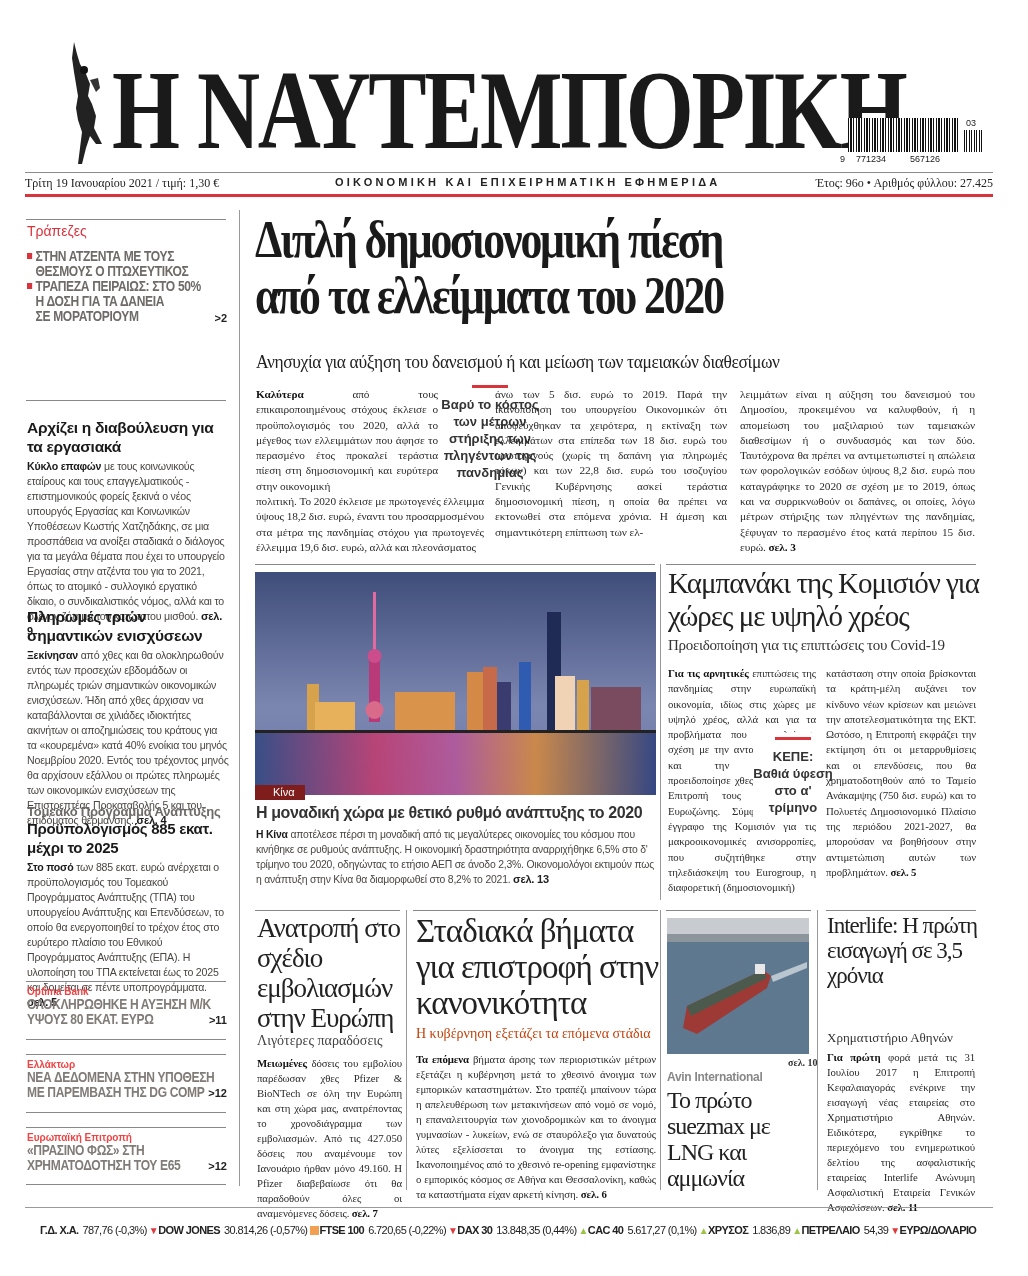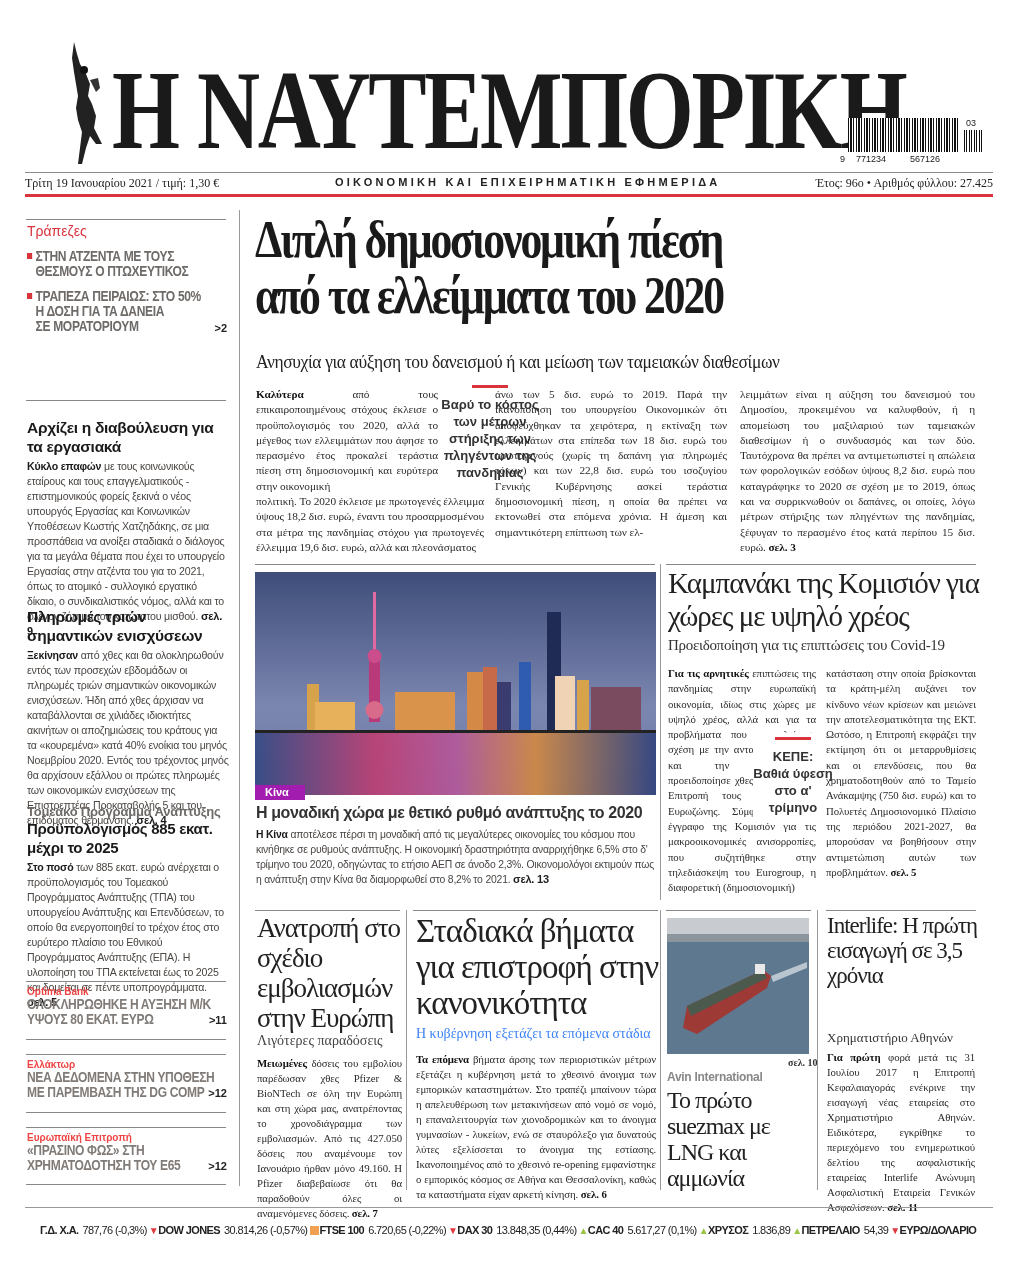--- a/index.html
+++ b/index.html
@@ -33,32 +33,32 @@
 #lead-headline{left:255px;top:212px;width:760px;font-family:"Liberation Serif",serif;font-size:52px;line-height:56px;letter-spacing:-2.5px;font-weight:bold;transform:scaleX(0.84);transform-origin:left;white-space:nowrap}
 #lead-sub{left:256px;top:351px;font-family:"Liberation Serif",serif;font-size:19px;color:#222;letter-spacing:-0.4px;white-space:nowrap;transform:scaleX(0.92);transform-origin:left}
 .body-serif{font-family:"Liberation Serif",serif;font-size:11.3px;line-height:15.3px;color:#2a2a2a;text-align:justify;letter-spacing:-0.1px}
 .body-serif b{color:#111}
 .pull{font-size:13px;line-height:17px;font-weight:bold;color:#333;text-align:center}
 .pull .bar{display:block;width:36px;height:3px;background:#d9333c;margin:0 auto 8px}
 .rule{position:absolute;height:1px;background:#888}
 .vrule{position:absolute;width:1px;background:#999}
 
 #china-photo{left:255px;top:572px;width:401px;height:223px;overflow:hidden}
-#china-tag{left:255px;top:785px;width:50px;height:15px;background:#a21caf;color:#fff;font-size:11px;font-weight:bold;padding-left:10px;line-height:15px}
+#china-tag{left:255px;top:785px;width:50px;height:15px;background:#7f1d1d;color:#fff;font-size:11px;font-weight:normal;padding-left:18px;line-height:15px}
 #china-headline{left:256px;top:804px;font-size:16px;font-weight:bold;color:#333;letter-spacing:-0.4px;white-space:nowrap}
 #china-body{left:256px;top:827px;width:400px;font-size:10.4px;line-height:15px;color:#4a4542;letter-spacing:-0.2px}
 
 #comm-headline{left:668px;top:567px;width:330px;font-family:Liberation Serif, serif;font-size:29px;line-height:33px;letter-spacing:-1px;color:#222}
 #comm-sub{left:668px;top:637px;font-family:"Liberation Serif",serif;font-size:15px;color:#333;letter-spacing:-0.3px;white-space:nowrap}
 
 .big-serif{font-family:"Liberation Serif",serif;color:#222;letter-spacing:-1px}
 #vacc-headline{left:257px;top:913px;width:150px;font-size:27px;line-height:30px}
 #vacc-sub{left:257px;top:1033px;font-family:"Liberation Serif",serif;font-size:14px;color:#444}
 #reopen-headline{left:416px;top:913px;width:250px;font-size:33px;line-height:36px}
-#reopen-sub{left:416px;top:1026px;font-family:"Liberation Serif",serif;font-size:14px;color:#3b82f6;white-space:nowrap}
+#reopen-sub{left:416px;top:1026px;font-family:"Liberation Serif",serif;font-size:14px;color:#c2410c;white-space:nowrap}
 #ship-photo{left:667px;top:918px;width:142px;height:136px;overflow:hidden}
 #ship-page{left:788px;top:1057px;font-family:"Liberation Serif",serif;font-size:10px;font-weight:bold;color:#333}
 #avin-kicker{left:667px;top:1070px;font-size:12px;color:#888;font-weight:bold;letter-spacing:-0.3px}
 #avin-headline{left:667px;top:1087px;width:150px;font-size:24px;line-height:26px}
 #interlife-headline{left:827px;top:913px;width:180px;font-size:23px;line-height:25px}
 #interlife-sub{left:827px;top:1030px;font-family:"Liberation Serif",serif;font-size:13px;color:#333}
 
 #ticker-rule{left:25px;top:1207px;width:968px;height:1px;background:#999}
 #ticker{left:40px;top:1224px;width:960px;display:flex;font-size:11px;font-weight:bold;color:#222;letter-spacing:-0.6px;white-space:nowrap}
 .tk span{font-weight:bold}
@@ -97,21 +97,21 @@
 
 <div class="abs" id="lcol-sep"></div>
 <div class="lrule" style="top:219px"></div>
 
 <div class="abs" style="left:27px;top:223px;width:200px">
   <div class="sect-red">Τράπεζες</div>
   <div style="margin-top:10px">
     <div class="bullet-head"><span class="sq"></span><span>ΣΤΗΝ ΑΤΖΕΝΤΑ ΜΕ ΤΟΥΣ</span></div>
     <div class="bullet-head" style="padding-left:10px">ΘΕΣΜΟΥΣ Ο ΠΤΩΧΕΥΤΙΚΟΣ</div>
   </div>
-  <div style="margin-top:10px;position:relative">
+  <div style="position:relative">
     <div class="bullet-head"><span class="sq"></span><span>ΤΡΑΠΕΖΑ ΠΕΙΡΑΙΩΣ: ΣΤΟ 50%</span></div>
     <div class="bullet-head" style="padding-left:10px">Η ΔΟΣΗ ΓΙΑ ΤΑ ΔΑΝΕΙΑ</div>
     <div class="bullet-head" style="padding-left:10px">ΣΕ ΜΟΡΑΤΟΡΙΟΥΜ</div>
     <span class="pageref" style="position:absolute;right:0;bottom:0">&gt;2</span>
   </div>
 </div>
 <div class="lrule" style="top:400px"></div>
 
 <div class="abs" style="left:27px;top:418px;width:202px">
   <div class="lh">Αρχίζει η διαβούλευση για τα εργασιακά</div>

